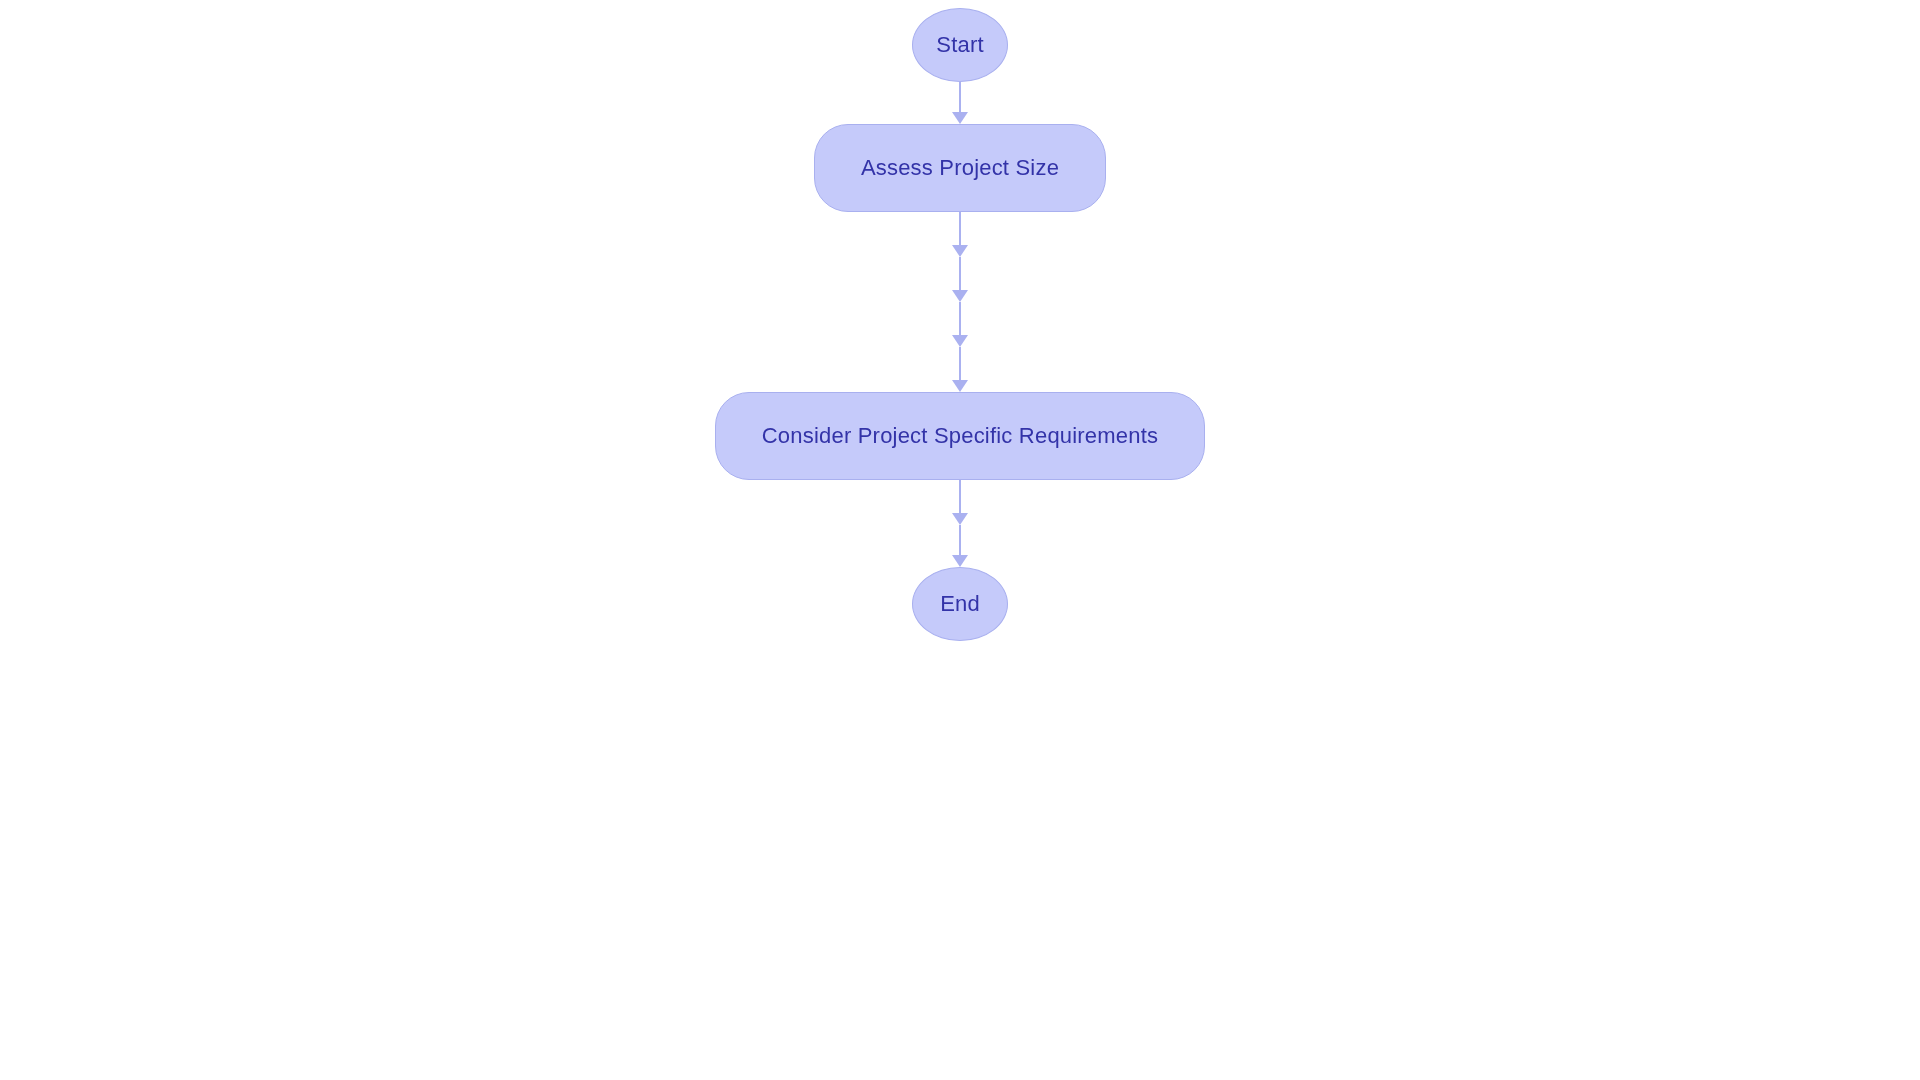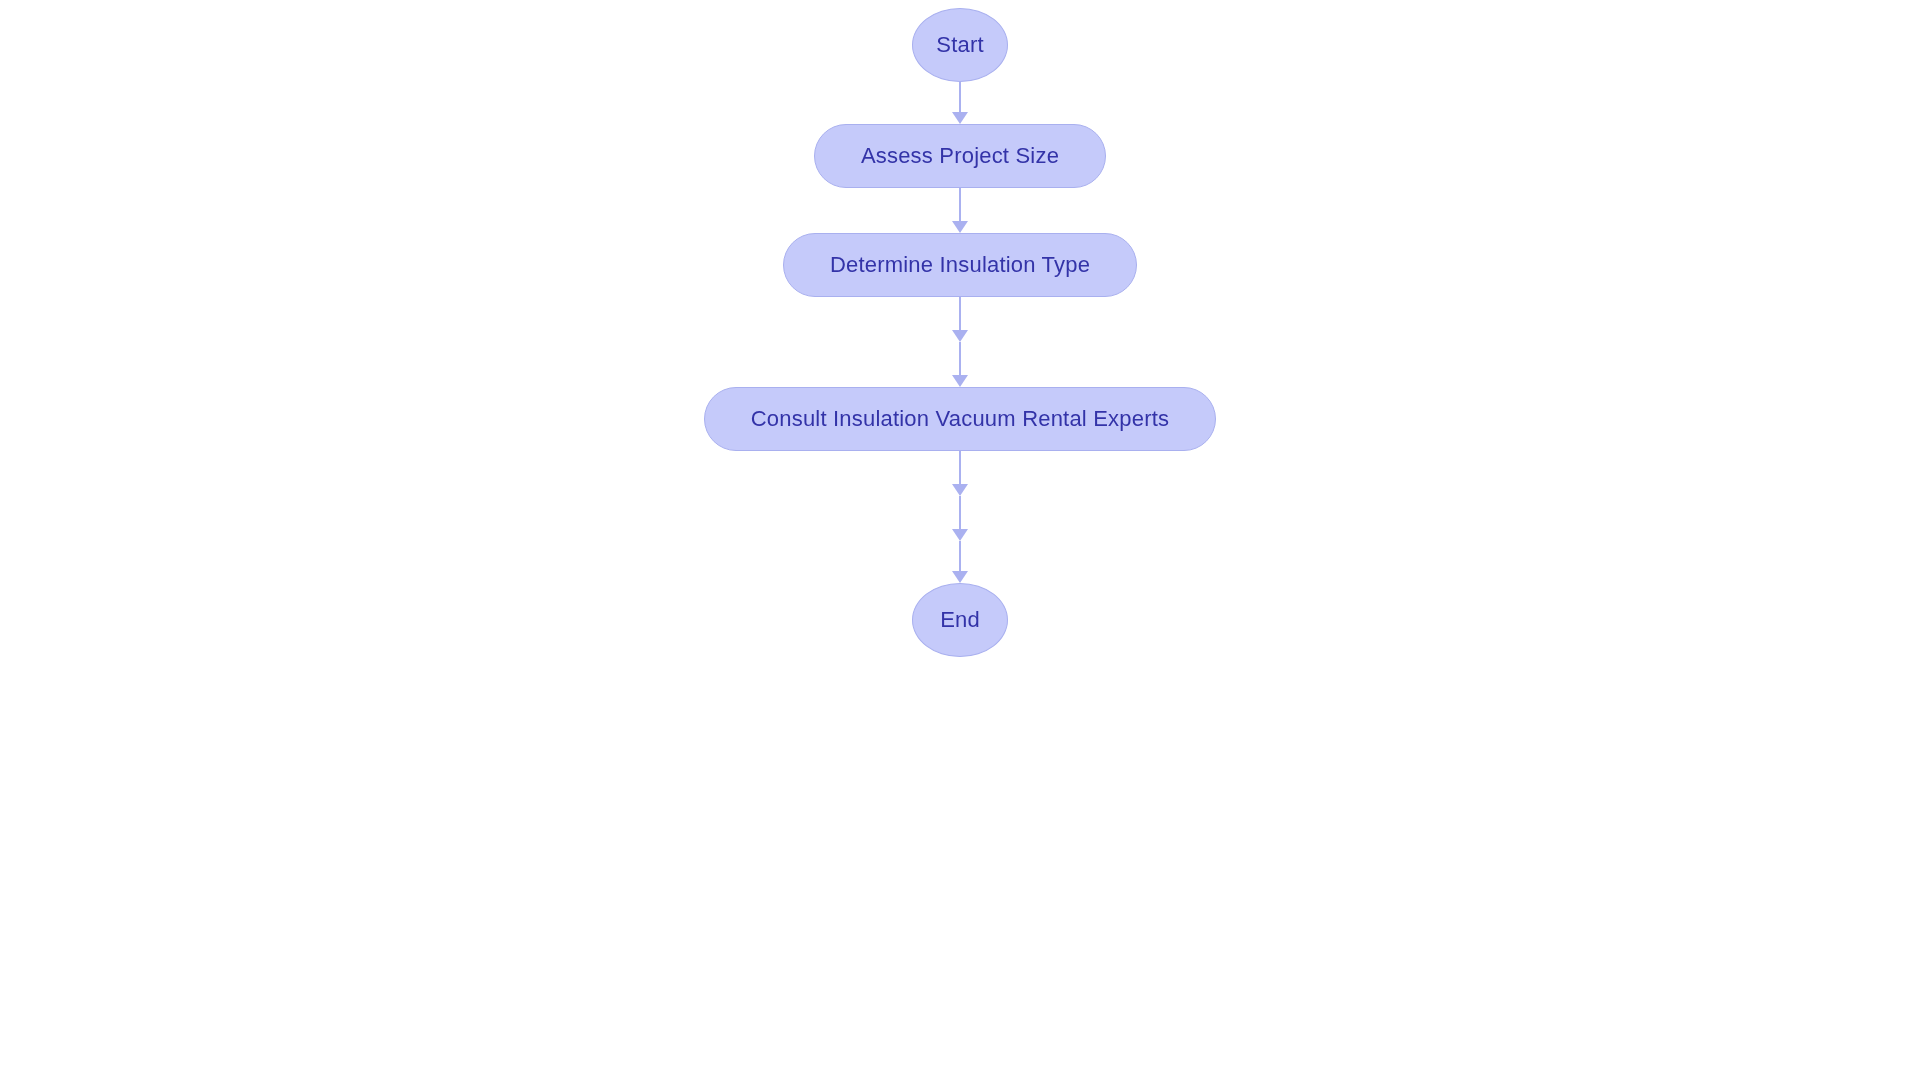--- a/index.html
+++ b/index.html
@@ -54,21 +54,21 @@
 
   
   .node.terminal {
     width: 96px;
     height: 74px;
     border-radius: 50% / 50%;
   }
 
   
   .node.process {
-    height: 64px;
+    height: 88px;
     border-radius: 34px;
     padding: 12px 42px;
   }
 
   
   .connector {
     position: relative;
     width: 26px;
     flex: 0 0 auto;
     display: flex;
@@ -120,44 +120,41 @@
 
     <div class="node process">
       <span class="node-label">Assess Project Size</span>
     </div>
 
     <div class="connector gap-2">
       <div class="line"></div>
       <div class="arrowhead"></div>
     </div>
 
-    <div class="node process">
-      <span class="node-label">Determine Insulation Type</span>
-    </div>
 
     <div class="connector gap-3">
       <div class="line"></div>
       <div class="arrowhead"></div>
     </div>
 
 
     <div class="connector gap-4">
       <div class="line"></div>
       <div class="arrowhead"></div>
     </div>
 
-    <div class="node process">
-      <span class="node-label">Consult Insulation Vacuum Rental Experts</span>
-    </div>
 
     <div class="connector gap-5">
       <div class="line"></div>
       <div class="arrowhead"></div>
     </div>
 
+    <div class="node process">
+      <span class="node-label">Consider Project Specific Requirements</span>
+    </div>
 
     <div class="connector gap-6">
       <div class="line"></div>
       <div class="arrowhead"></div>
     </div>
 
 
     <div class="connector gap-7">
       <div class="line"></div>
       <div class="arrowhead"></div>

